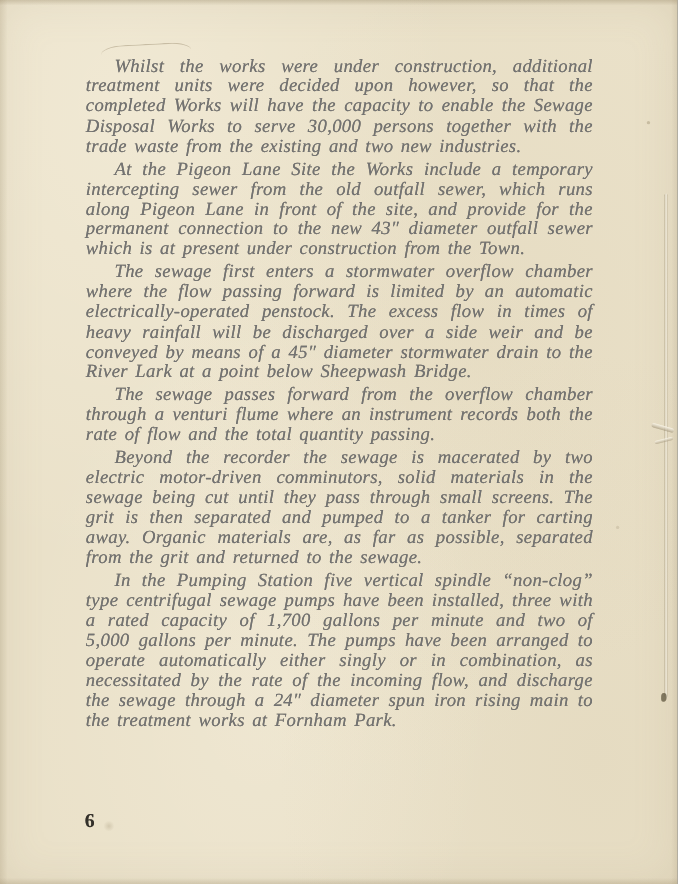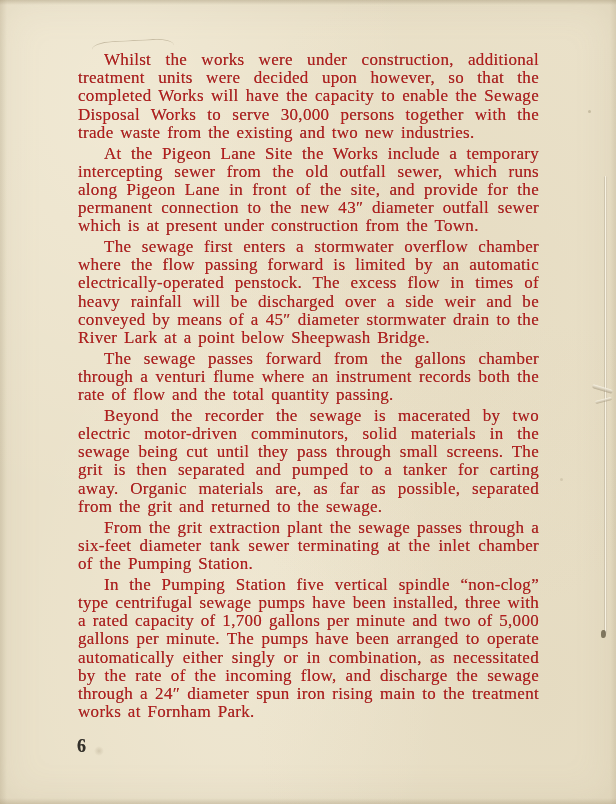--- a/index.html
+++ b/index.html
@@ -30,27 +30,28 @@
                  background:linear-gradient(to right, rgba(146,130,96,0.20), rgba(146,130,96,0)); }
   .edge-bottom { position:absolute; bottom:0; left:0; right:0; height:6px;
                  background:linear-gradient(to top, rgba(146,130,96,0.26), rgba(146,130,96,0)); }
   .edge-right  { position:absolute; top:0; bottom:0; right:0; width:6px;
                  background:linear-gradient(to left, rgba(146,130,96,0.14), rgba(146,130,96,0)); }
 
   .text-block {
     position: absolute;
     left: 78px; top: 51px;
     width: 461px;
-    color: #b91c1c;
+    color: #737373;
     font-size: 17px;
     line-height: 18.2px;
     text-align: justify;
     letter-spacing: 0.3px;
     word-spacing: 2.2px;
     text-shadow: 0 0 0.5px rgba(59,56,47,0.65);
+    font-style: italic;
   }
   .text-block p { margin: 0 0 2.5px 0; text-indent: 26px; }
 
   .page-number {
     position: absolute;
     left: 77px; top: 736px;
     font-size: 18px;
     font-weight: bold;
     color: #33302a;
     text-shadow: 0 0 0.5px rgba(51,48,42,0.6);
@@ -110,23 +111,22 @@
 </style>
 </head>
 <body>
 
 <div class="page">
 
   <div class="text-block">
     <p>Whilst the works were under construction, additional treatment units were decided upon however, so that the completed Works will have the capacity to enable the Sewage Disposal Works to serve 30,000 persons together with the trade waste from the existing and two new industries.</p>
     <p>At the Pigeon Lane Site the Works include a temporary intercepting sewer from the old outfall sewer, which runs along Pigeon Lane in front of the site, and provide for the permanent connection to the new 43″ diameter outfall sewer which is at present under construction from the Town.</p>
     <p>The sewage first enters a stormwater overflow chamber where the flow passing forward is limited by an automatic electrically-operated penstock.  The excess flow in times of heavy rainfall will be discharged over a side weir and be conveyed by means of a 45″ diameter stormwater drain to the River Lark at a point below Sheepwash Bridge.</p>
-    <p>The sewage passes forward from the gallons chamber through a venturi flume where an instrument records both the rate of flow and the total quantity passing.</p>
+    <p>The sewage passes forward from the overflow chamber through a venturi flume where an instrument records both the rate of flow and the total quantity passing.</p>
     <p>Beyond the recorder the sewage is macerated by two electric motor-driven comminutors, solid materials in the sewage being cut until they pass through small screens.  The grit is then separated and pumped to a tanker for carting away.  Organic materials are, as far as possible, separated from the grit and returned to the sewage.</p>
-    <p>From the grit extraction plant the sewage passes through a six-feet diameter tank sewer terminating at the inlet chamber of the Pumping Station.</p>
     <p>In the Pumping Station five vertical spindle “non-clog” type centrifugal sewage pumps have been installed, three with a rated capacity of 1,700 gallons per minute and two of 5,000 gallons per minute.  The pumps have been arranged to operate automatically either singly or in combination, as necessitated by the rate of the incoming flow, and discharge the sewage through a 24″ diameter spun iron rising main to the treatment works at Fornham Park.</p>
   </div>
 
   <div class="page-number">6</div>
 
   <div class="scratch"></div>
   <div class="thread-line"></div>
   <div class="thread-knot-a"></div>
   <div class="thread-knot-b"></div>
   <div class="thread-end"></div>

